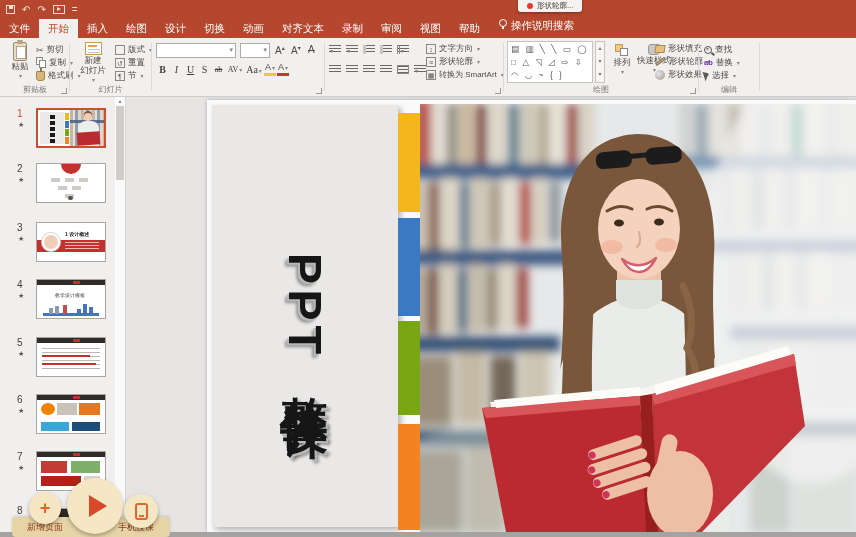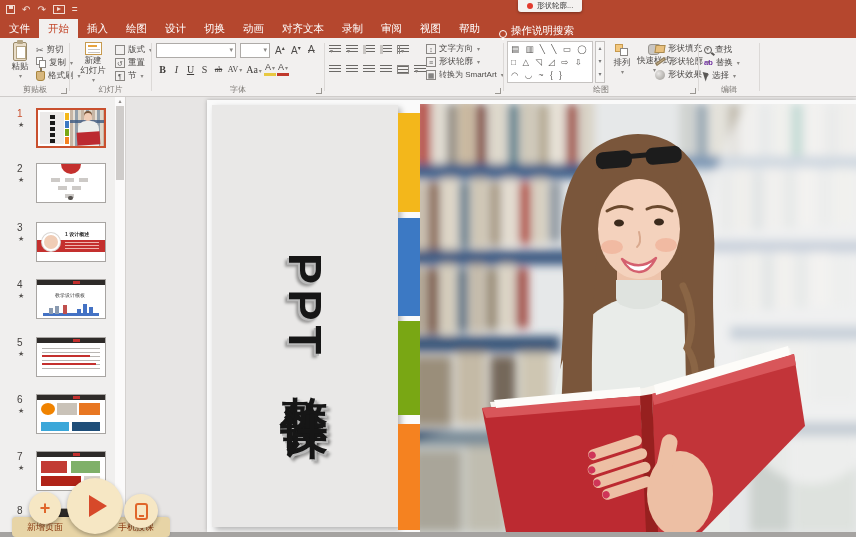--- a/index.html
+++ b/index.html
@@ -14,21 +14,21 @@
 .icsave::after{content:"";position:absolute;left:2px;top:0;width:4px;height:3px;background:#f2dcd3}
 .icpres{width:12px;height:9px;border:1px solid #f2dcd3;position:relative}
 .icpres::after{content:"";position:absolute;left:3px;top:1px;border-left:4px solid #f2dcd3;border-top:2.5px solid transparent;border-bottom:2.5px solid transparent}
 .wtitle{position:absolute;left:50%;top:0;transform:translateX(-50%);height:19px;display:flex;align-items:center;font-size:9px;color:#59200f;white-space:nowrap}
 .toast{position:absolute;left:518px;top:0;height:12px;background:#f4f2f0;border-radius:0 0 3px 3px;display:flex;align-items:center;gap:4px;padding:0 9px;font-size:7.5px;color:#3a3a3a;box-shadow:0 1px 3px rgba(0,0,0,.35);z-index:40;white-space:nowrap}
 .toast .dot{width:6px;height:6px;border-radius:50%;background:#e23b2e}
 
 .tabrow{position:absolute;top:19px;left:0;right:0;height:19px;background:#b5472e;display:flex;font-size:10.5px;color:#fff;z-index:29}
 .rtab{padding:0 9px;display:flex;align-items:center;white-space:nowrap}
 .rtab.active{background:#f2f0ef;color:#c3472b}
-.tellme{display:flex;align-items:flex-end;gap:4px;padding:0 10px;white-space:nowrap}
+.tellme{display:flex;align-items:flex-start;gap:4px;padding:0 10px;white-space:nowrap}
 .bulb{width:8px;height:8px;border:1px solid #fff;border-radius:50%;position:relative}
 .bulb::after{content:"";position:absolute;left:2px;top:7px;width:2px;height:2px;background:#fff}
 
 .ribbon{position:absolute;top:38px;left:0;right:0;height:59px;background:#f2f0ef;border-bottom:1px solid #cfccca;z-index:28;font-size:8.5px;color:#4d4a48}
 .g{position:absolute;top:0;height:100%}
 .gsep{position:absolute;top:5px;bottom:5px;width:1px;background:#dcd9d7}
 .gl{position:absolute;bottom:1px;left:0;right:0;text-align:center;font-size:8px;color:#7d7975;white-space:nowrap}
 .dlg{position:absolute;right:1px;bottom:2px;width:6px;height:6px;border-right:1px solid #9a9792;border-bottom:1px solid #9a9792}
 .dd::after{content:"▾";font-size:6px;color:#8a8784;margin-left:1px}
 .bb{position:absolute;display:flex;flex-direction:column;align-items:center;text-align:center;line-height:10px}
@@ -220,21 +220,20 @@
         <span class="fbtn" style="font-weight:bold">B</span>
         <span class="fbtn" style="font-style:italic">I</span>
         <span class="fbtn" style="text-decoration:underline">U</span>
         <span class="fbtn">S</span>
         <span class="fbtn" style="text-decoration:line-through;font-size:8px">ab</span>
         <span class="fbtn dd" style="font-size:8px;width:18px">AV</span>
         <span class="fbtn dd" style="width:18px">Aa</span>
         <span class="ubar dd">A</span>
         <span class="ubar2 dd">A</span>
       </div>
-      <div class="gl">字体</div>
       <div class="dlg"></div>
     </div>
     <div class="gsep" style="left:324px"></div>
 
     <div class="g" style="left:326px;width:176px">
       <div class="mr" style="left:3px;top:5px;gap:5px">
         <span class="lic dd"></span>
         <span class="lic dd"></span>
         <span class="lic2"></span>
         <span class="lic2"></span>

